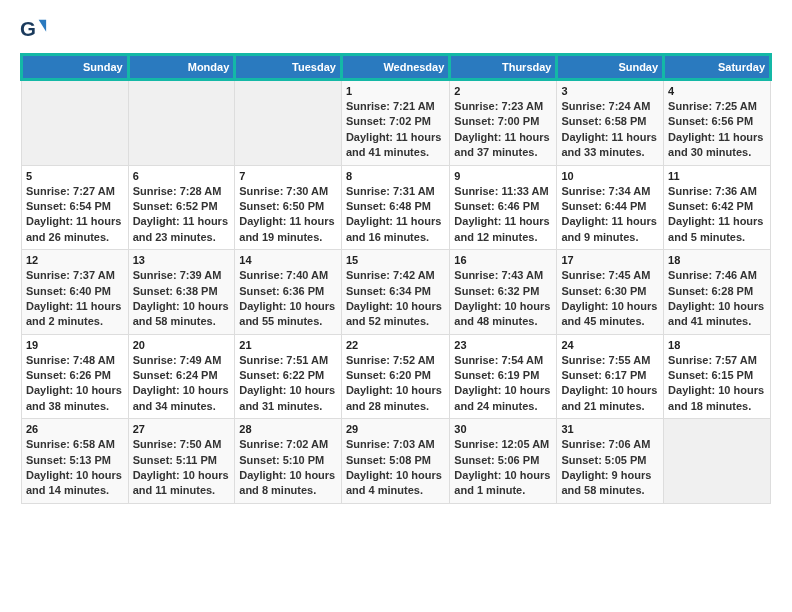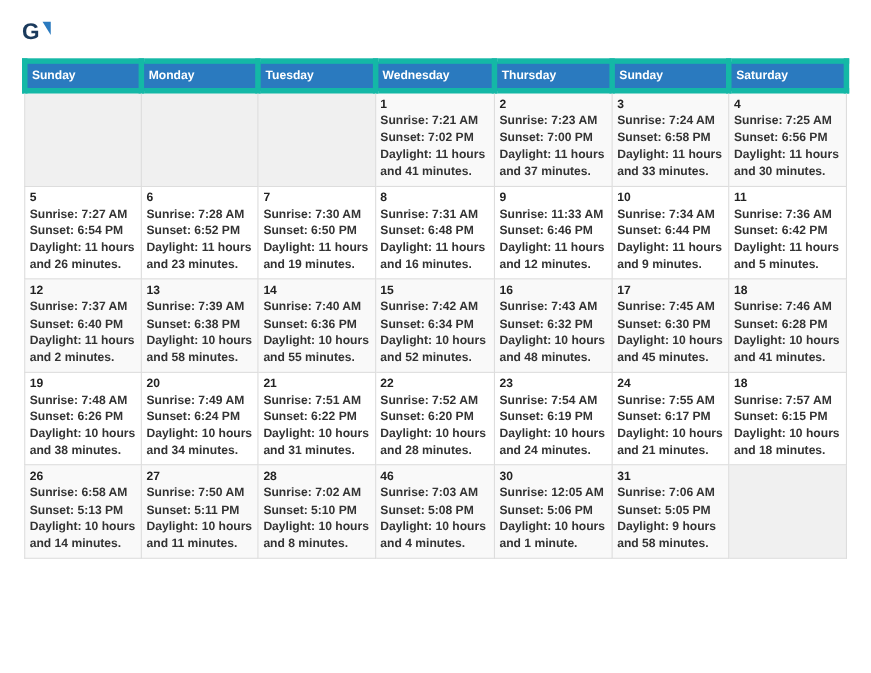--- a/index.html
+++ b/index.html
@@ -46,24 +46,24 @@
       width: 100%;
       border-collapse: collapse;
       font-size: 10px;
     }
     .calendar thead tr {
       background-color: #2a7abf;
       color: #fff;
     }
     .calendar thead th {
       padding: 5px 4px;
-      text-align: left;
+      text-align: right;
       font-size: 11px;
       font-weight: bold;
-      border: 5px solid #14b8a6;
+      border: 3px solid #14b8a6;
     }
     .calendar tbody tr {
       border-bottom: 1px solid #ddd;
     }
     .calendar tbody td {
       vertical-align: top;
       padding: 4px 4px;
       border: 1px solid #ddd;
       width: 113px;
       min-height: 80px;
@@ -301,21 +301,21 @@
 Sunset: 5:11 PM
 Daylight: 10 hours and 11 minutes.</div>
           </td>
           <td>
             <span class="day-num">28</span>
             <div class="day-info">Sunrise: 7:02 AM
 Sunset: 5:10 PM
 Daylight: 10 hours and 8 minutes.</div>
           </td>
           <td>
-            <span class="day-num">46</span>
+            <span class="day-num">29</span>
             <div class="day-info">Sunrise: 7:03 AM
 Sunset: 5:08 PM
 Daylight: 10 hours and 4 minutes.</div>
           </td>
           <td>
             <span class="day-num">30</span>
             <div class="day-info">Sunrise: 12:05 AM
 Sunset: 5:06 PM
 Daylight: 10 hours and 1 minute.</div>
           </td>

